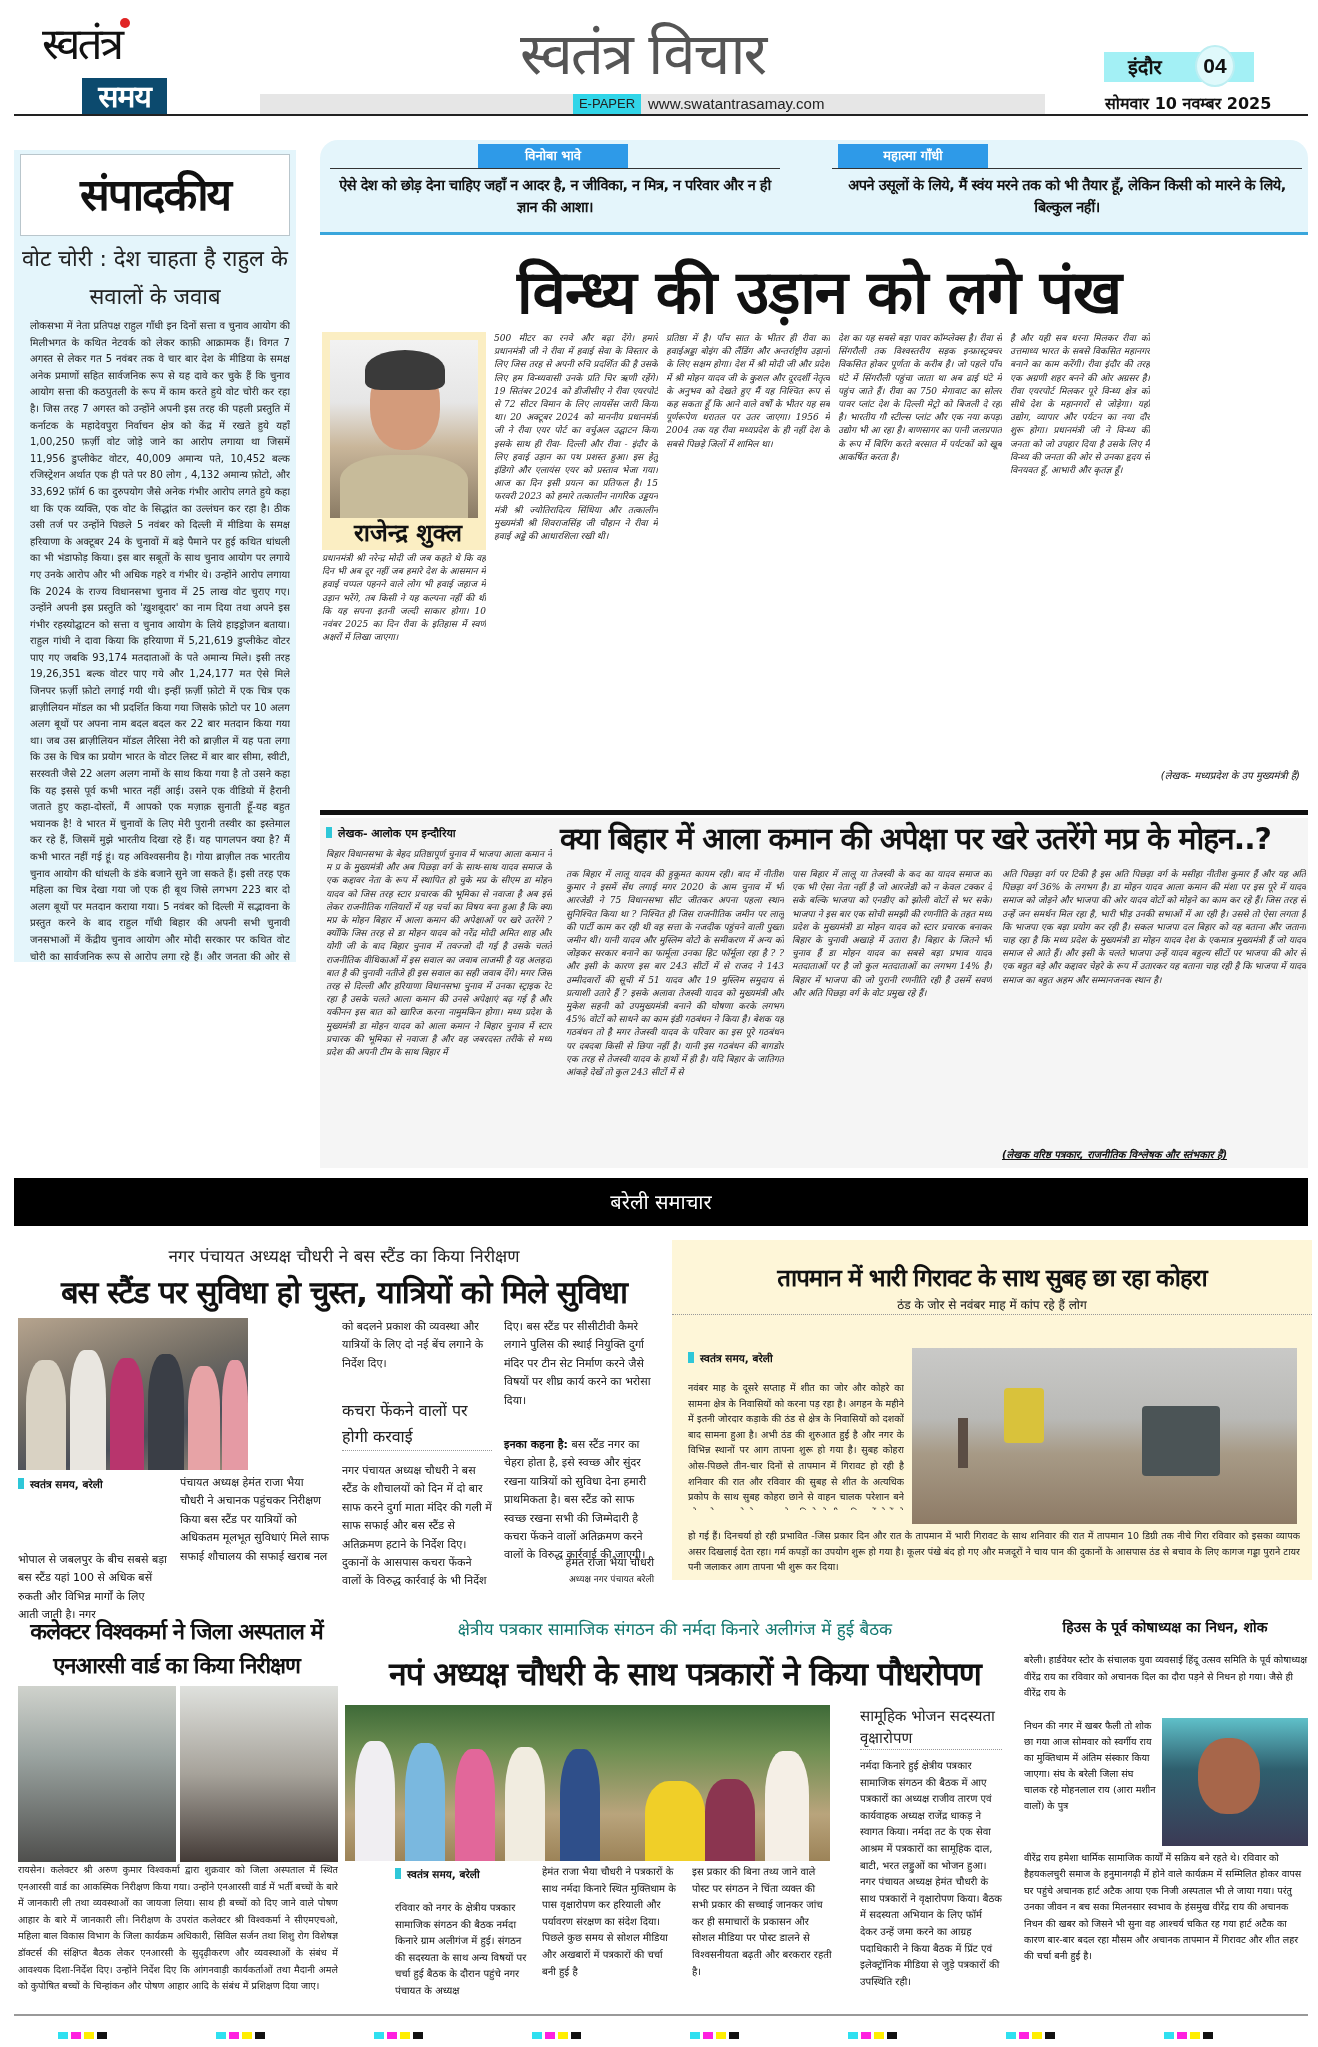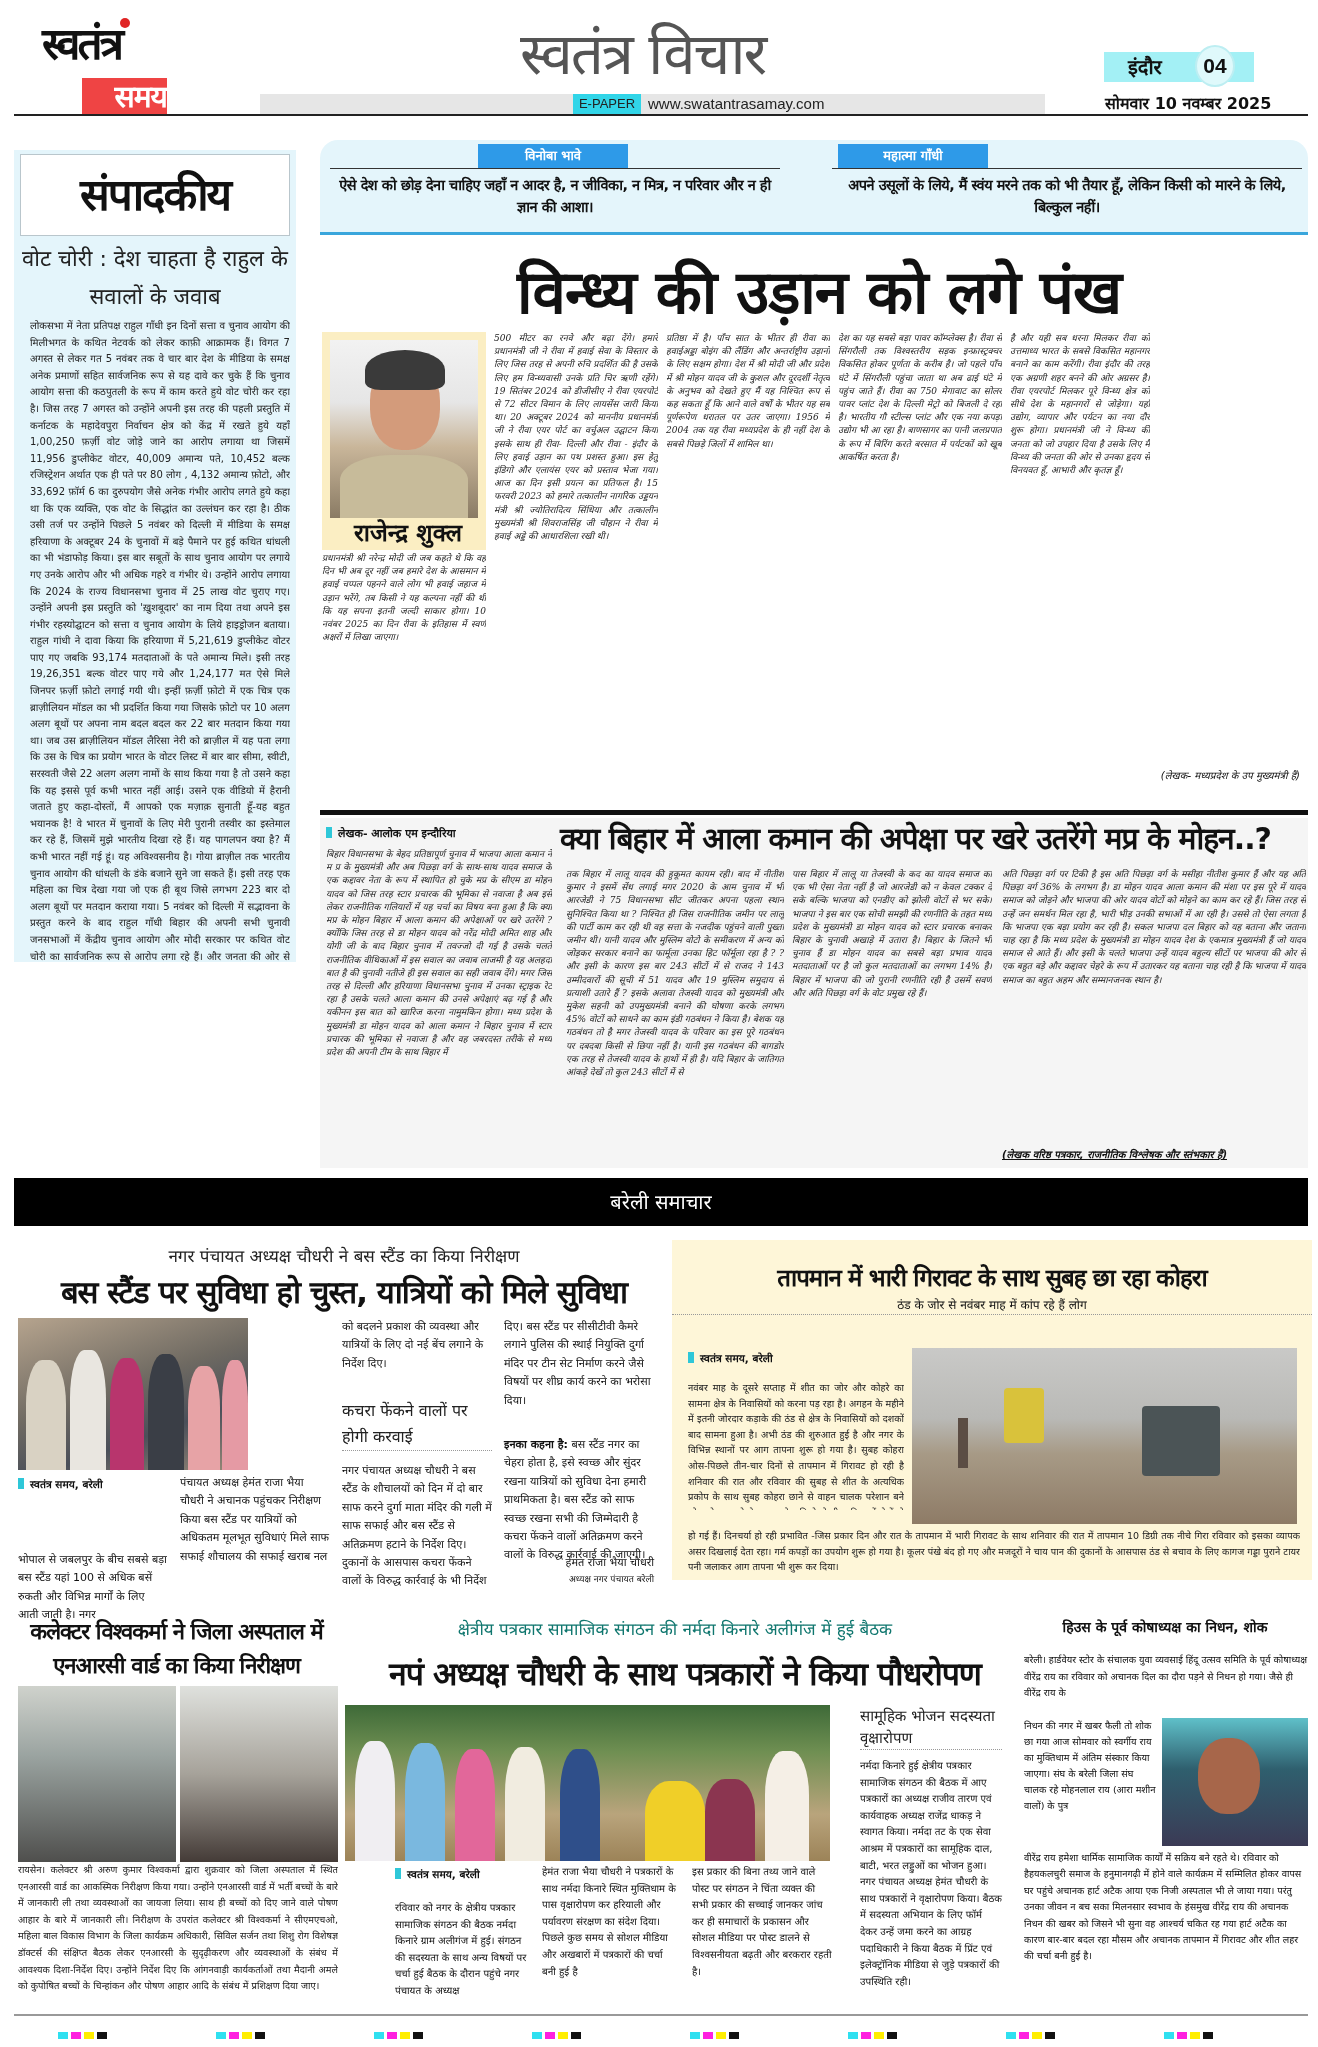--- a/index.html
+++ b/index.html
@@ -2,23 +2,23 @@
 <html><head>
 <meta charset="utf-8">
 <style>
   *{box-sizing:border-box;margin:0;padding:0}
   body{width:1318px;height:2047px;background:#fff;font-family:"DejaVu Sans",sans-serif;color:#111;position:relative;overflow:hidden}
   .abs{position:absolute}
   .txt{font-family:"DejaVu Serif",serif;font-size:9px;line-height:13.2px;color:#222;text-align:justify;overflow:hidden}
   .txt-it{font-style:italic}
   .hl{font-family:"DejaVu Sans",sans-serif;font-weight:bold;color:#111;letter-spacing:-1px}
   
-  #logo-top{left:42px;top:22px;font-size:44px;font-weight:bold;font-family:"DejaVu Sans",sans-serif;letter-spacing:-3px;line-height:44px}
+  #logo-top{left:42px;top:22px;font-size:44px;font-weight:normal;font-family:"DejaVu Sans",sans-serif;letter-spacing:-3px;line-height:44px}
   #logo-dot{left:120px;top:18px;width:10px;height:10px;border-radius:50%;background:#e02424}
-  #logo-bottom{left:82px;top:78px;width:85px;height:37px;background:#ef4444;color:#fff;font-size:30px;font-weight:bold;text-align:right;line-height:37px;letter-spacing:-1px}
+  #logo-bottom{left:82px;top:78px;width:85px;height:37px;background:#0c4a6e;color:#fff;font-size:30px;font-weight:bold;text-align:center;line-height:37px;letter-spacing:-1px}
   #mast-rule{left:14px;top:114px;width:1294px;height:2px;background:#222}
   #title-main{left:520px;top:22px;font-size:58px;color:#555;line-height:64px;letter-spacing:-2px}
   #title-bar{left:260px;top:94px;width:785px;height:20px;background:#e6e6e6}
   #epaper{left:573px;top:94px;width:68px;height:20px;background:#31d5e8;color:#222;font-size:13px;line-height:20px;text-align:center;font-family:"Liberation Sans",sans-serif}
   #site{left:648px;top:94px;font-size:15px;line-height:20px;color:#222;font-family:"Liberation Sans",sans-serif}
   #city-box{left:1104px;top:52px;width:150px;height:30px;background:#a3f0f5}
   #city{left:1128px;top:52px;font-size:20px;font-weight:bold;line-height:30px;color:#111}
   #pgno{left:1195px;top:45px;width:40px;height:42px;border-radius:50%;background:#dff9fb;border:2px solid #bdeef2;font-size:21px;font-weight:bold;text-align:center;line-height:38px;font-family:"Liberation Sans",sans-serif}
   #date{left:1105px;top:94px;font-size:16px;font-weight:bold;line-height:20px}
   

